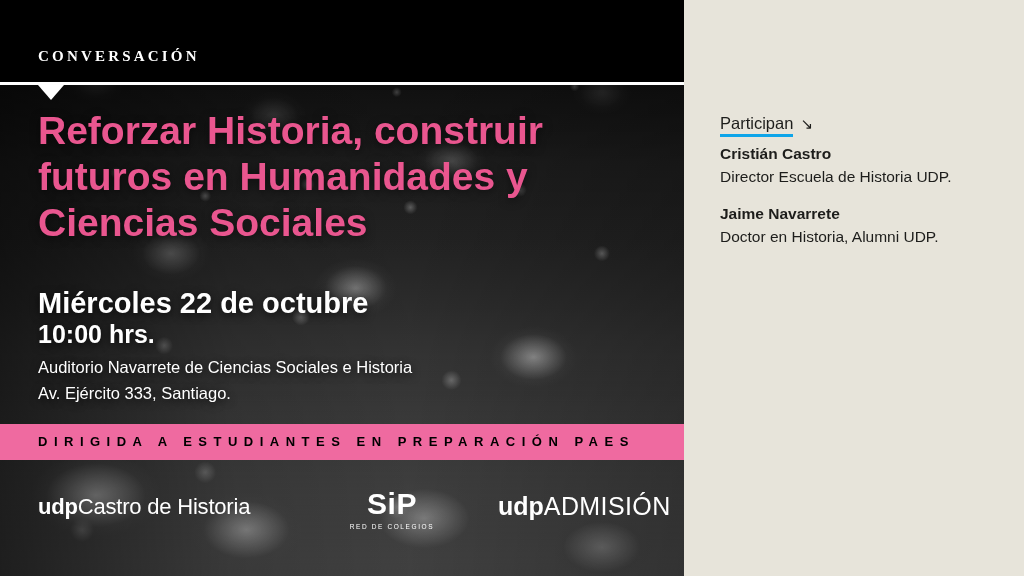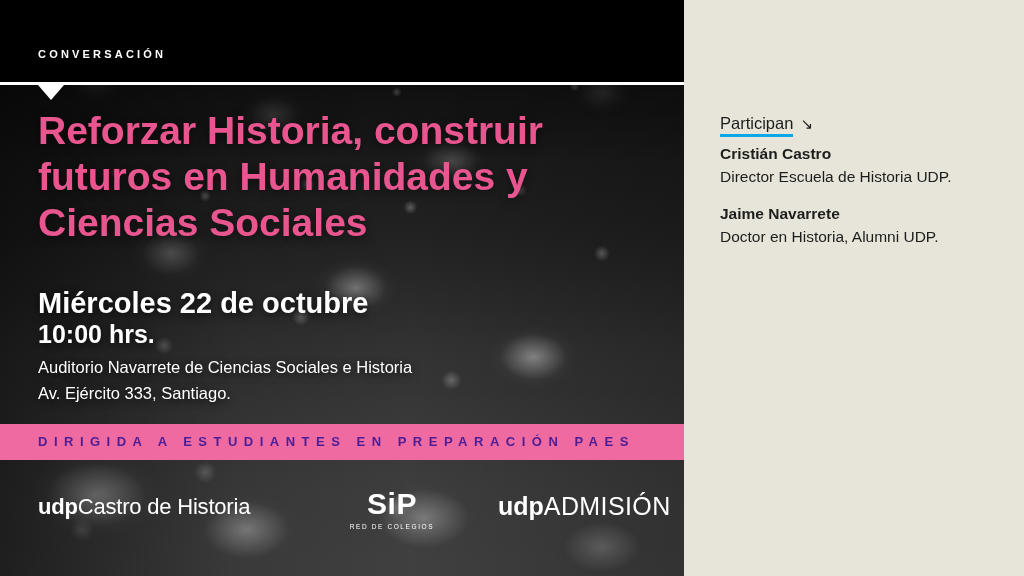--- a/index.html
+++ b/index.html
@@ -89,24 +89,25 @@
     width: 684px;
     height: 82px;
     background: #000000;
     border-bottom: 3px solid #ffffff;
   }
   .kicker {
     position: absolute;
     left: 38px;
     top: 48px;
     color: #ffffff;
-    font-size: 11px;
+    font-size: 15px;
     letter-spacing: 3.2px;
     font-weight: 700;
     text-transform: uppercase;
+    font-family: Liberation Serif, serif;
   }
   .header-notch {
     position: absolute;
     left: 38px;
     top: 85px;
     width: 0;
     height: 0;
     border-left: 13px solid transparent;
     border-right: 13px solid transparent;
     border-top: 15px solid #ffffff;
@@ -170,21 +171,21 @@
     width: 684px;
     height: 36px;
     background: #ef6aa0;
   }
   .pink-band-text {
     position: absolute;
     left: 38px;
     top: 0;
     height: 44px;
     line-height: 36px;
-    color: #4c1d95;
+    color: #000000;
     font-size: 13px;
     font-weight: 700;
     letter-spacing: 6.5px;
     text-transform: uppercase;
   }
 
   
   .logo-row {
     position: absolute;
     left: 0;

